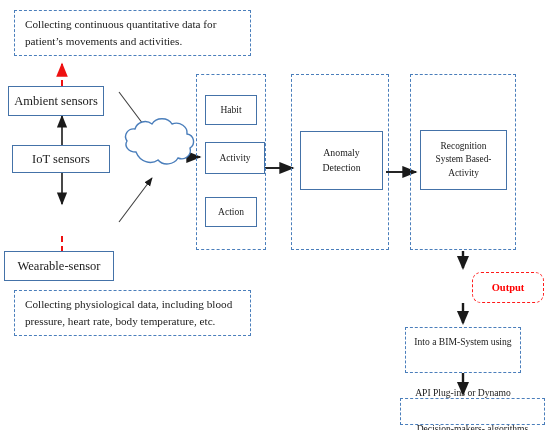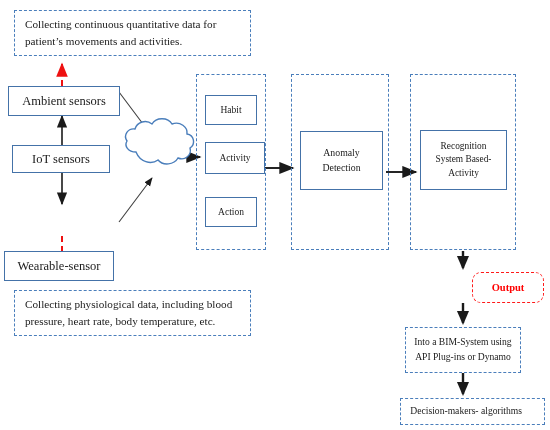--- a/index.html
+++ b/index.html
@@ -54,21 +54,21 @@
     justify-content: center;
     z-index: 3;
     padding: 2px 10px;
   }
   .dash-note .ln {
     display: block;
     line-height: 1.55;
     color: #1a1a1a;
     white-space: nowrap;
   }
-  .dash-note.centered .ln { text-align: center; }
+  .dash-note.centered .ln { text-align: center; margin-top: 36px; }
   .output-box {
     position: absolute;
     box-sizing: border-box;
     border: 1.6px dashed #ff1a1a;
     border-radius: 9px;
     background: #ffffff;
     display: flex;
     align-items: center;
     justify-content: center;
     color: #ff0000;
@@ -171,21 +171,21 @@
   <div class="dash-note" style="left:14px; top:10px; width:237px; height:46px; font-size:11.2px;">
     <span class="ln">Collecting continuous quantitative data for</span>
     <span class="ln">patient’s movements and activities.</span>
   </div>
 
   <div class="dash-note" style="left:14px; top:270px; width:237px; height:46px; font-size:11.2px;margin-top:20px;">
     <span class="ln">Collecting physiological data, including blood</span>
     <span class="ln">pressure, heart rate, body temperature, etc.</span>
   </div>
 
-  <div class="node solid-box" style="left:8px; top:86px; width:112px; height:30px; font-size:12.5px;">
+  <div class="node solid-box" style="left:8px; top:86px; width:96px; height:30px; font-size:12.5px;">
     <span>Ambient sensors</span>
   </div>
 
   <div class="node solid-box" style="left:12px; top:145px; width:98px; height:28px; font-size:12.5px;">
     <span>IoT sensors</span>
   </div>
 
   <div class="node solid-box" style="left:4px; top:206px; width:110px; height:30px; font-size:12.5px;margin-top:45px;">
     <span>Wearable-sensor</span>
   </div>
@@ -216,17 +216,17 @@
 
   <div class="output-box" style="left:428px; top:272px; width:72px; height:31px; font-size:10.5px;">
     <span>Output</span>
   </div>
 
   <div class="dash-note centered" style="left:405px; top:327px; width:116px; height:46px; font-size:9.6px; align-items:center;">
     <span class="ln">Into a BIM-System using</span>
     <span class="ln">API Plug-ins or Dynamo</span>
   </div>
 
-  <div class="dash-note centered" style="left:400px; top:398px; width:145px; height:27px; font-size:9.6px; align-items:flex-end; padding:2px 22px;">
+  <div class="dash-note centered" style="left:400px; top:398px; width:145px; height:27px; font-size:9.6px; align-items:center; padding:2px 22px;">
     <span class="ln">Decision-makers- algorithms</span>
   </div>
 
 </div>
 
 </body></html>

